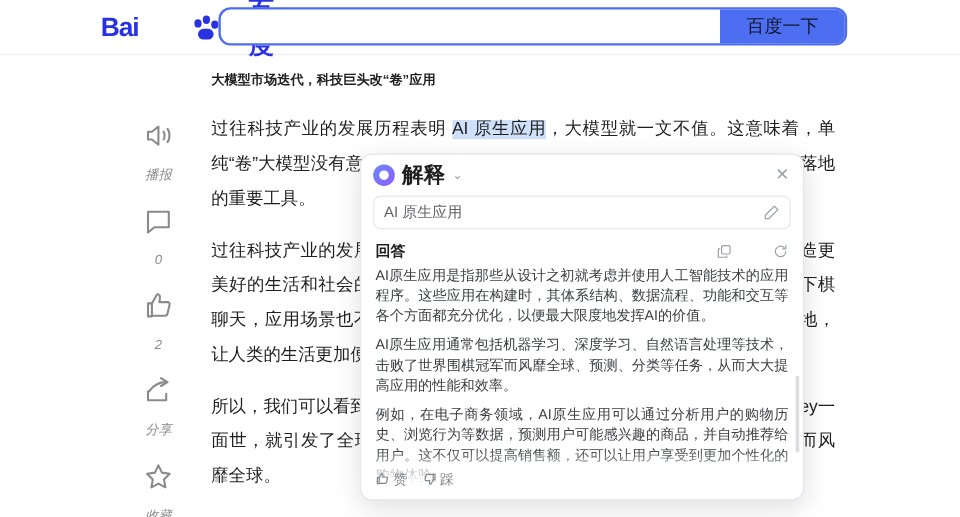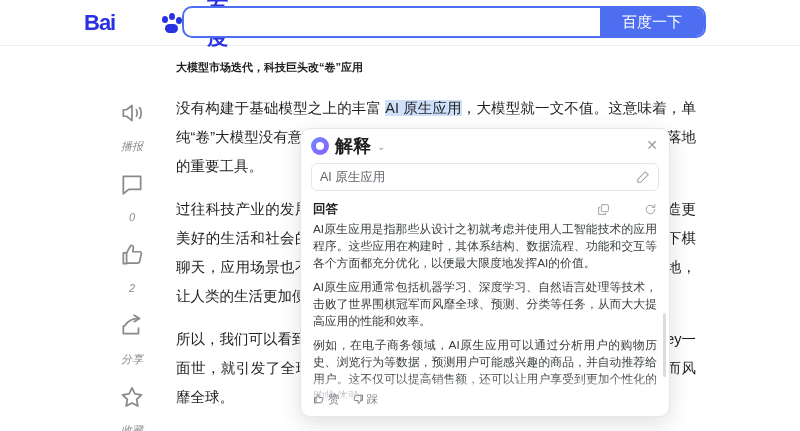--- a/index.html
+++ b/index.html
@@ -71,21 +71,21 @@
     font-size: 14px;
     padding: 0 12px;
     background: transparent;
     font-family: "Liberation Sans", sans-serif;
     color: #222;
     border-radius: 10px 0 0 10px;
   }
   .searchbtn {
     width: 104px;
     background: #4e6ef2;
-    color: #ffffff;
+    color: #0f172a;
     font-size: 15px;
     border: none;
     cursor: pointer;
     border-radius: 0 8px 8px 0;
     font-family: "Liberation Sans", sans-serif;
   }
 
   
   .rail {
     position: absolute;
@@ -359,21 +359,21 @@
     </svg>
     <div class="rail-lbl">收藏</div>
   </div>
 
 </div>
 
 <div class="article">
   <h1 class="art-title">大模型市场迭代，科技巨头改“卷”应用</h1>
 
   <p class="art-p">
-    <span>没有构建于基础模型之上的丰富 </span><span class="hl">AI 原生应用</span><span>，大模型就一文不值。这意味着，单纯“卷”大模型没有意义，AI原生应用才是大模型产业落地的关键，也是大模型落地的重要工具。</span>
+    <span>过往科技产业的发展历程表明 </span><span class="hl">AI 原生应用</span><span>，大模型就一文不值。这意味着，单纯“卷”大模型没有意义，AI原生应用才是大模型产业落地的关键，也是大模型落地的重要工具。</span>
   </p>
 
   <p class="art-p">过往科技产业的发展历程表明，每一次技术革命都会带来新的应用场景，创造更美好的生活和社会的发展。比如互联网时代，我们可以在线购物、看电影、下棋聊天，应用场景也不断丰富。如今，人工智能技术的发展让应用场景加速落地，让人类的生活更加便利。</p>
   <p class="art-p">所以，我们可以看到，大模型的应用正在加速落地。比如AI绘画应用Midjourney一面世，就引发了全球的关注；比如AlphaGo横空出世，击败了世界围棋冠军而风靡全球。</p>
   <p class="art-p">比如说，在8月31日首批大模型产品通过备案并向全社会开放后，文心一言App迅速登顶App Store下载榜首位，也成为了现象级的AI原生应用。</p>
 </div>
 
 <div class="popup">
 
   <div class="pop-head">

